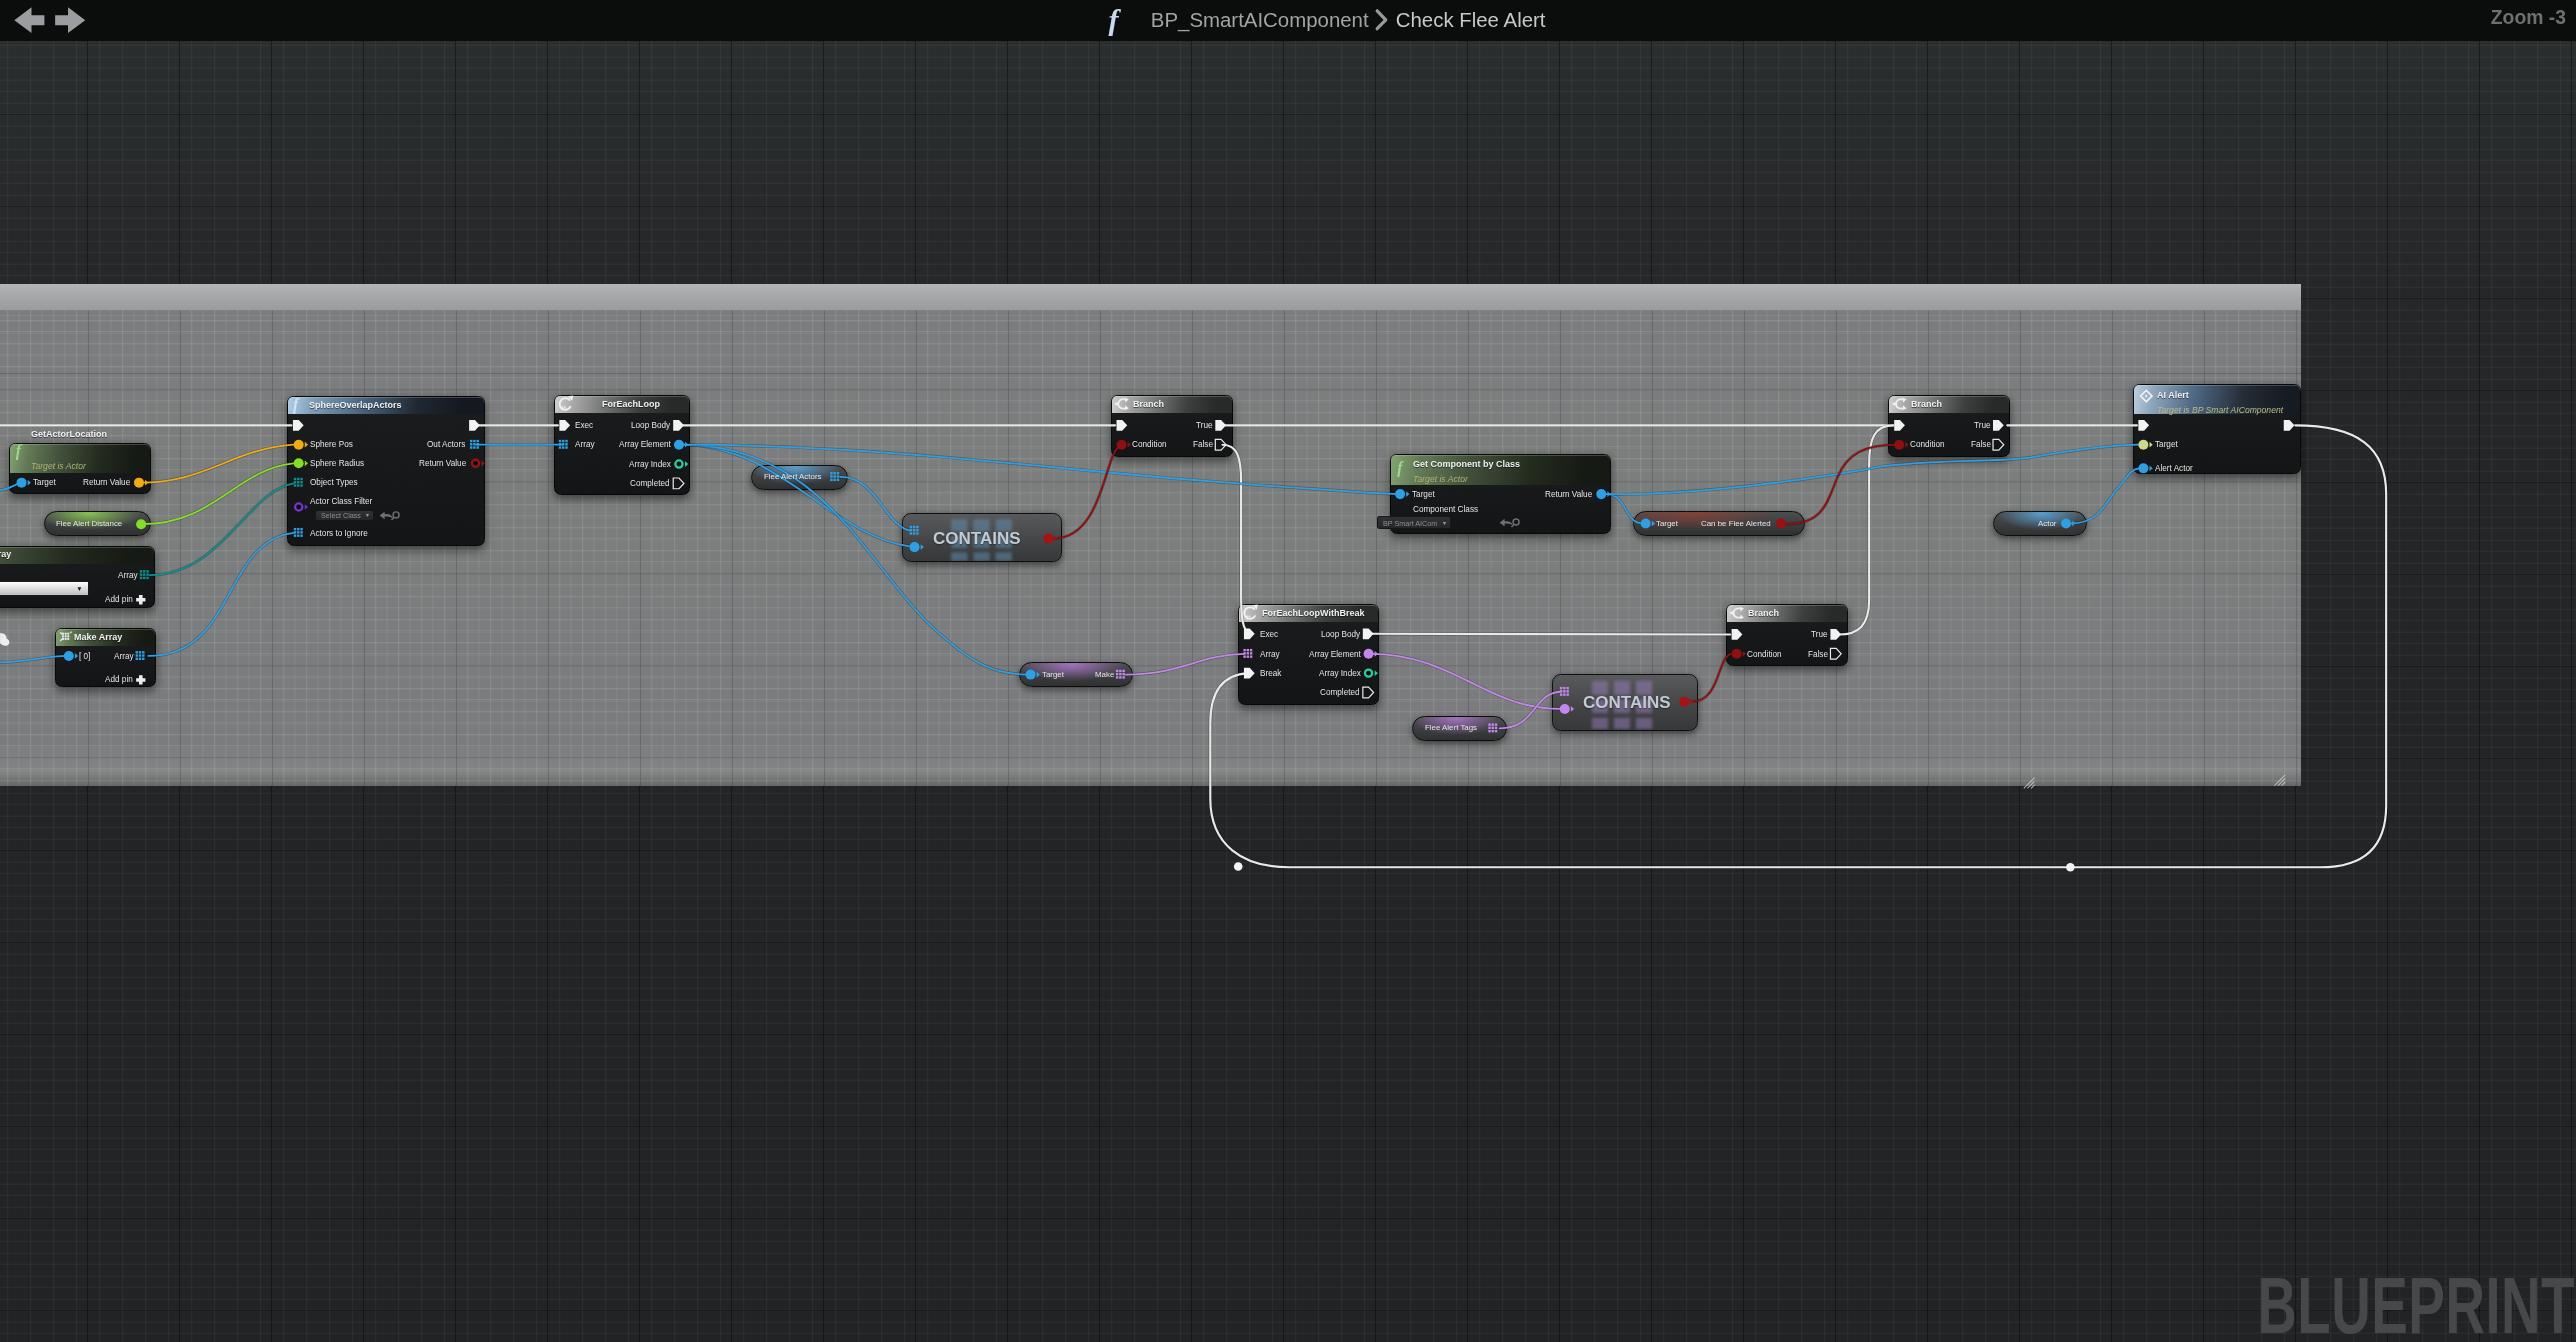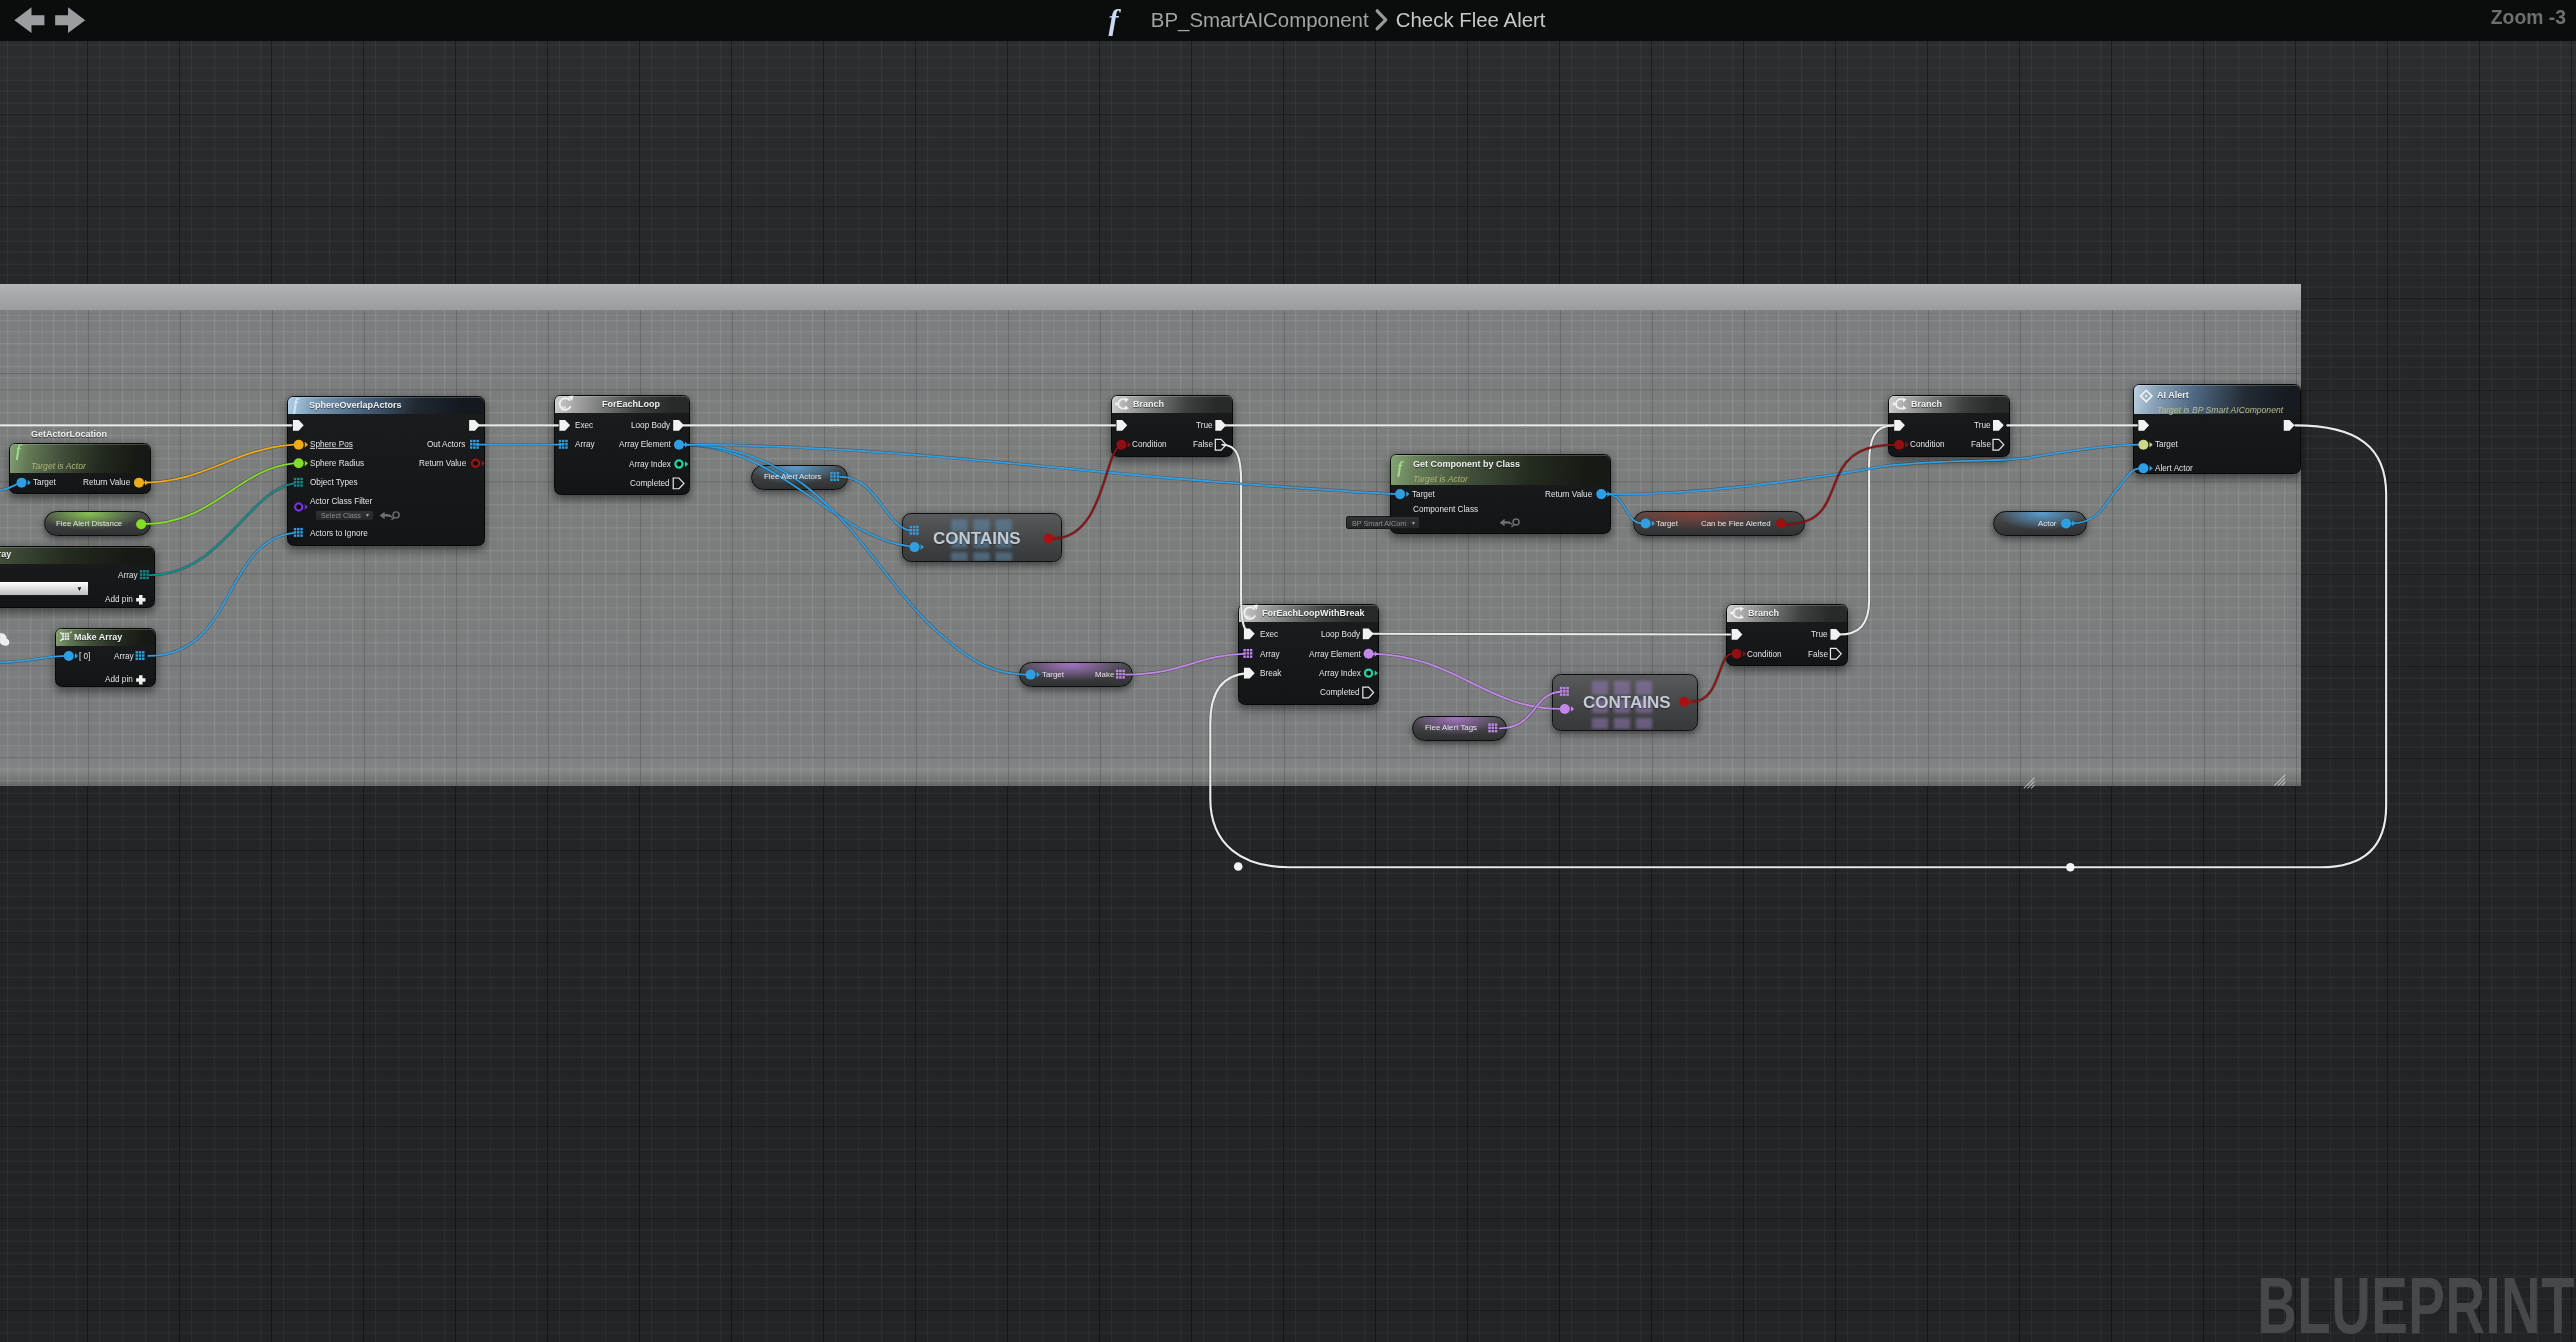--- a/index.html
+++ b/index.html
@@ -92,21 +92,21 @@
 <div class="t" style="left:1425px;top:728px;font-size:7.9px">Flee Alert Tags</div>
 <div class="pill" style="left:1633px;top:511px;width:172px;height:25px;background:radial-gradient(ellipse 106px 21.5px at 35% 6%,rgba(175,58,40,0.55) 0%,rgba(40,40,40,0) 78%),linear-gradient(#4c4d4e,#2f3031)"></div>
 <div class="t" style="left:1656px;top:524px;font-size:7.9px">Target</div>
 <div class="tr" style="right:805px;top:524px;font-size:7.9px">Can be Flee Alerted</div>
 <div class="pill" style="left:1993px;top:511px;width:94px;height:25px;background:radial-gradient(ellipse 58px 21.5px at 52% 6%,rgba(95,185,250,0.75) 0%,rgba(40,40,40,0) 78%),linear-gradient(#4c4d4e,#2f3031)"></div>
 <div class="tr" style="right:520px;top:524px;font-size:7.9px">Actor</div>
 <div class="node" style="left:287px;top:396px;width:198px;height:150px">
     <div class="nhead h-blue" style="height:16.5px"></div>
   </div>
 <div class="title" style="left:309px;top:405px;">SphereOverlapActors</div>
-<div class="t" style="left:310px;top:445px;text-decoration:underline;">Sphere Pos</div>
+<div class="t" style="left:310px;top:445px;">Sphere Pos</div>
 <div class="t" style="left:310px;top:464px;">Sphere Radius</div>
 <div class="t" style="left:310px;top:483px;">Object Types</div>
 <div class="t" style="left:310px;top:502px;text-align:right;">Actor Class Filter</div>
 <div class="combo" style="left:315px;top:510px;width:59px;height:10.7px">
     <span style="position:absolute;left:5px;top:50%;transform:translateY(-50%)">Select Class</span>
     <span style="position:absolute;right:2.9px;top:50%;transform:translateY(-50%);font-size:5.4px;color:#9a9a9a">▼</span>
   </div>
 <div class="t" style="left:310px;top:534px;">Actors to Ignore</div>
 <div class="tr" style="right:2111px;top:445px;">Out Actors</div>
 <div class="tr" style="right:2110px;top:464px;">Return Value</div>
@@ -177,21 +177,21 @@
     </svg></div>
 <div style="position:absolute;z-index:7;left:1583px;top:703px;transform:translateY(-50%) translateZ(0);color:#c2cbd3;font-weight:bold;font-size:17px;text-shadow:0 0.7px 1.4px rgba(0,0,0,0.4)">CONTAINS</div>
 <div class="node" style="left:1390px;top:454px;width:221px;height:80px">
     <div class="nhead h-green" style="height:30px"></div>
   </div>
 <div class="title" style="left:1413px;top:464px;">Get Component by Class</div>
 <div class="sub" style="left:1413px;top:479px;">Target is Actor</div>
 <div class="t" style="left:1412px;top:495px;">Target</div>
 <div class="tr" style="right:984px;top:495px;">Return Value</div>
 <div class="t" style="left:1413px;top:510px;text-align:right;">Component Class</div>
-<div class="combo" style="left:1346px;top:516px;width:74px;height:13px">
+<div class="combo" style="left:1377px;top:516px;width:74px;height:13px">
     <span style="position:absolute;left:5px;top:50%;transform:translateY(-50%)">BP Smart AICom</span>
     <span style="position:absolute;right:2.9px;top:50%;transform:translateY(-50%);font-size:5.4px;color:#9a9a9a">▼</span>
   </div>
 <div class="node" style="left:2133px;top:384px;width:168px;height:90px">
     <div class="nhead h-steel" style="height:29px"></div>
   </div>
 <div class="title" style="left:2157px;top:395px;">AI Alert</div>
 <div class="sub" style="left:2157px;top:410px;color:#b9bd85">Target is BP Smart AIComponent</div>
 <div class="t" style="left:2155px;top:445px;">Target</div>
 <div class="t" style="left:2155px;top:469px;">Alert Actor</div>

